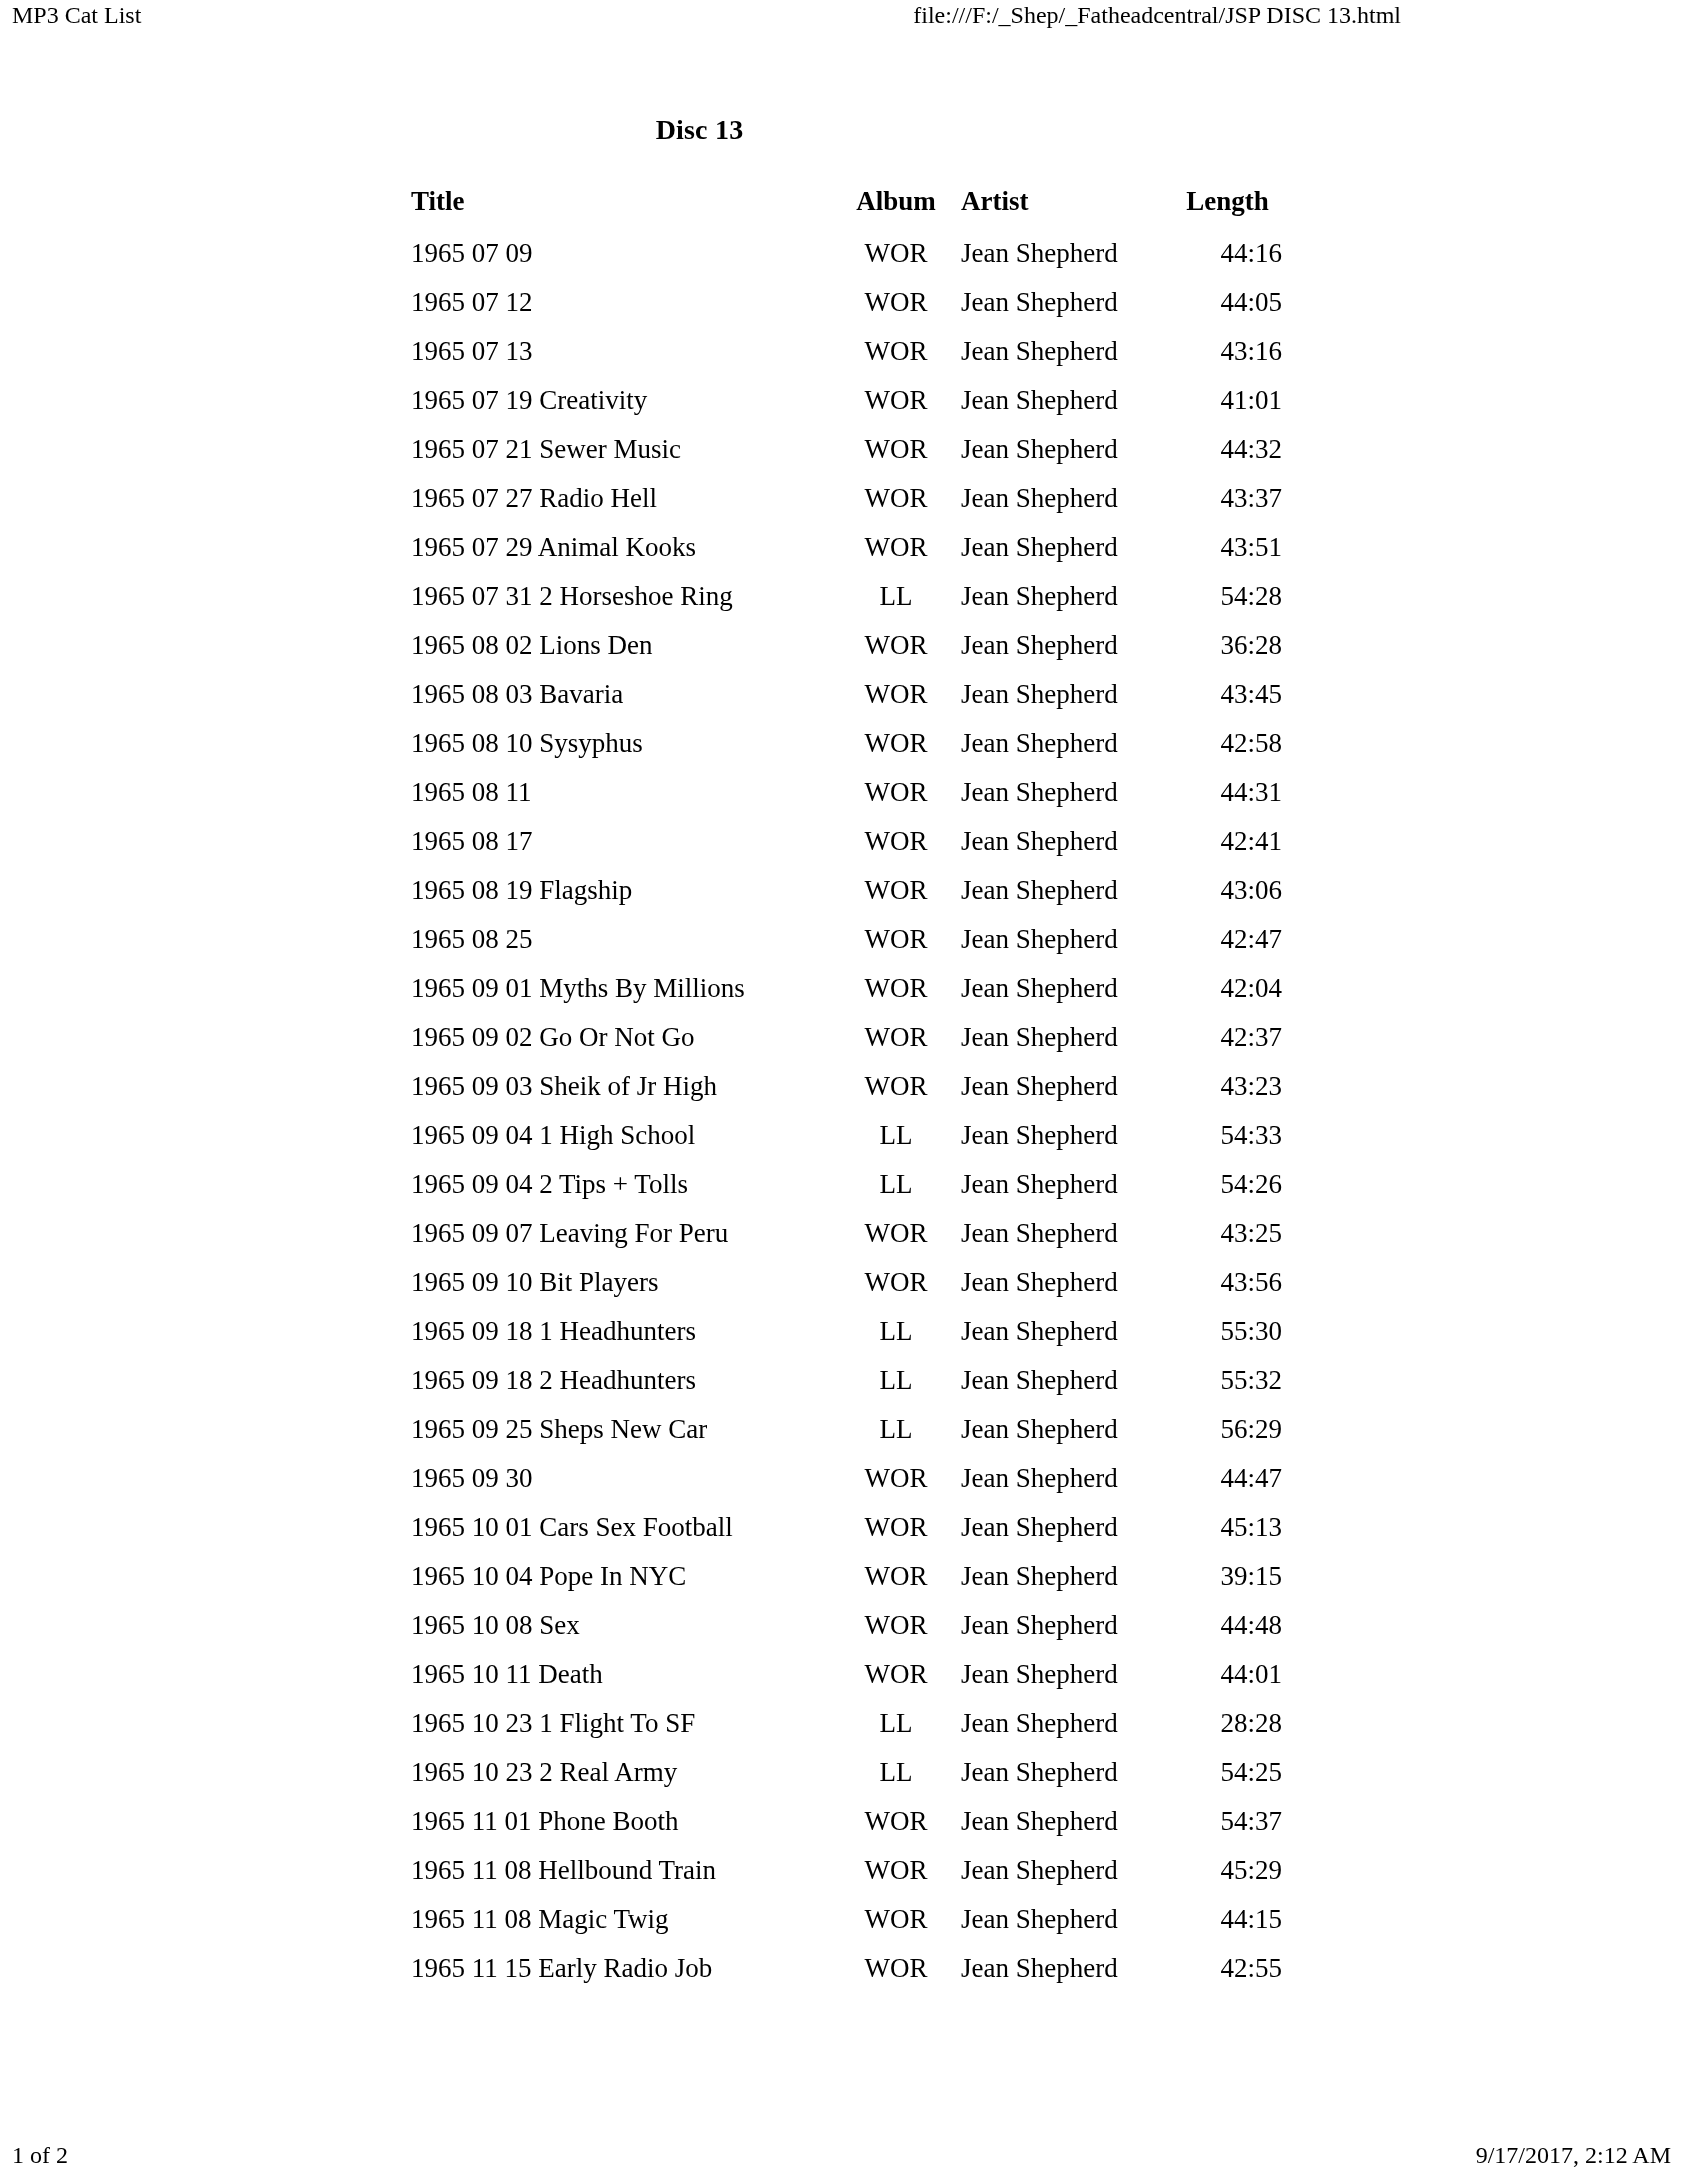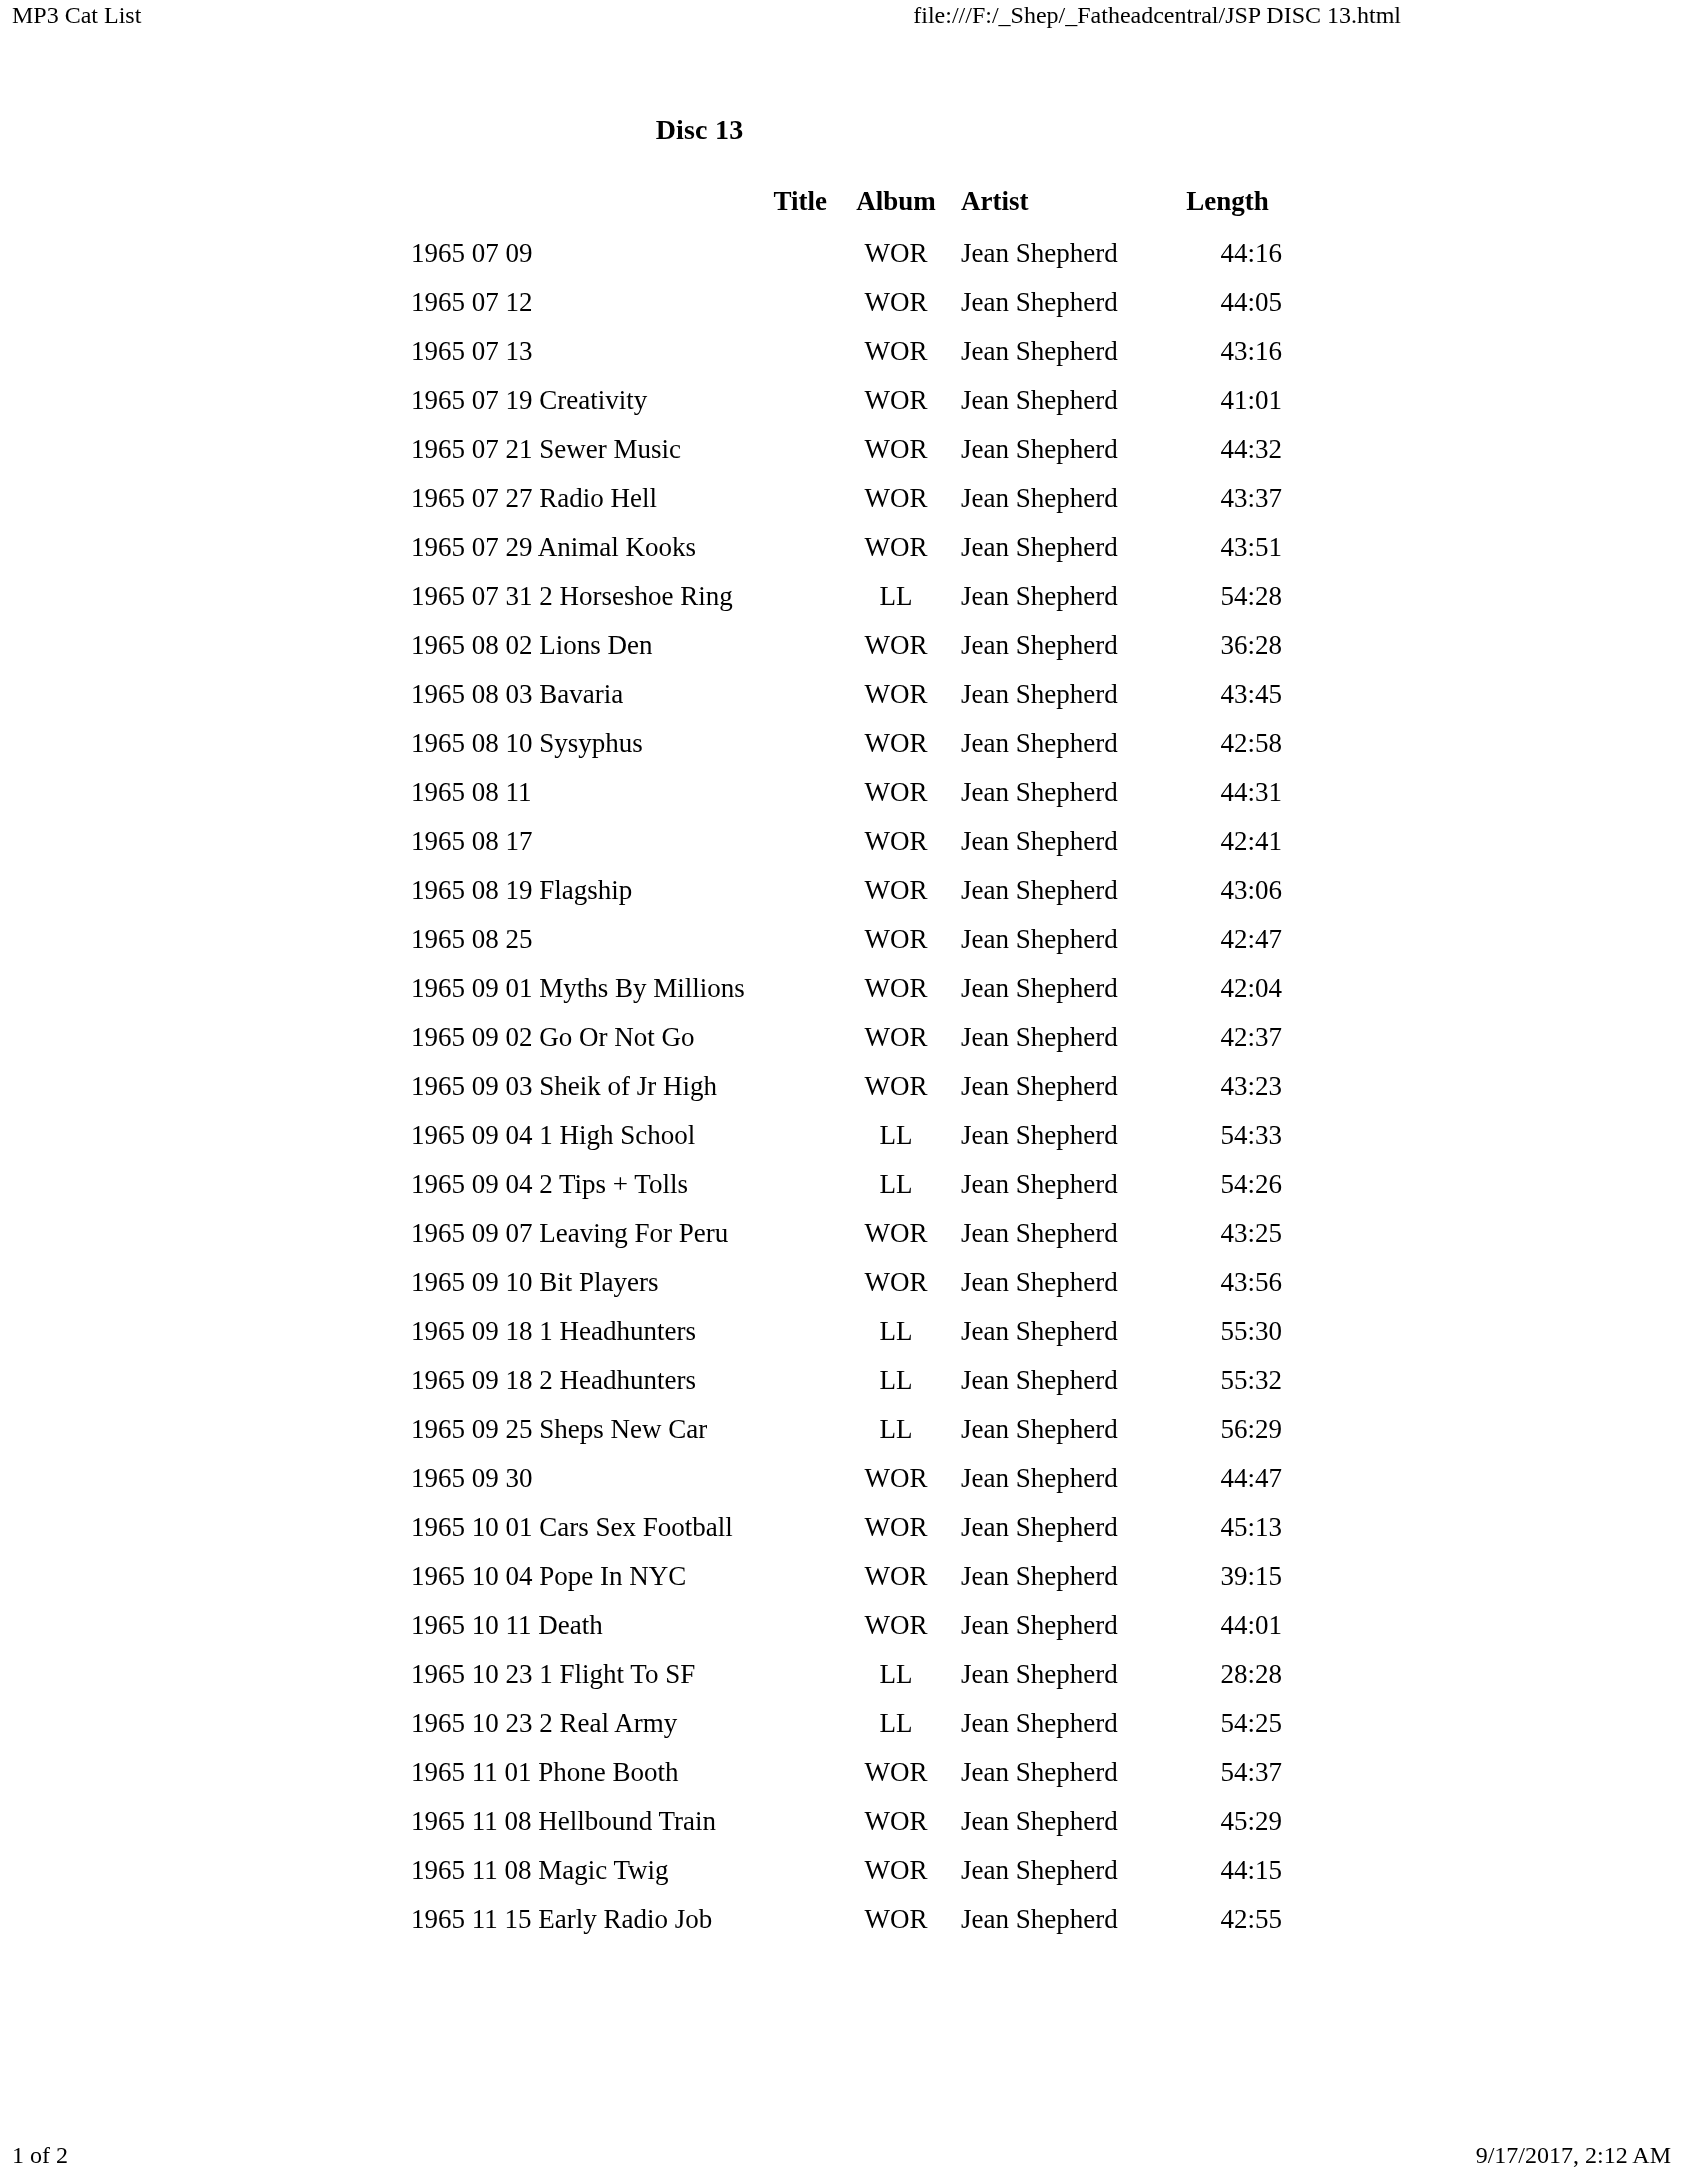--- a/index.html
+++ b/index.html
@@ -85,21 +85,21 @@
     text-align: center;
     white-space: nowrap;
   }
   .track-table td {
     padding: 0;
     height: 49px;
     vertical-align: middle;
     white-space: nowrap;
   }
 
-  th.col-title   { text-align: right; width: 416px; }
+  th.col-title   { text-align: left; width: 416px; }
   th.col-album   { text-align: center; width: 94px;  padding-left: 22px;}
   th.col-artist  { text-align: left; width: 198px; padding-left: 18px;}
   th.col-length  { text-align: center; width: 109px; padding-left: 14px;}
 
   td.cell-title  { text-align: left;  width: 416px; }
   td.cell-album  { text-align: center;  width: 94px;  padding-left: 22px; }
   td.cell-artist { text-align: left;  width: 198px; padding-left: 18px; }
   td.cell-length { text-align: right; width: 109px; padding-left: 14px; }
 </style>
 </head>
@@ -286,20 +286,26 @@
           <td class="cell-artist">Jean Shepherd</td>
           <td class="cell-length">45:13</td>
         </tr>
         <tr>
           <td class="cell-title">1965 10 04 Pope In NYC</td>
           <td class="cell-album">WOR</td>
           <td class="cell-artist">Jean Shepherd</td>
           <td class="cell-length">39:15</td>
         </tr>
         <tr>
+          <td class="cell-title">1965 10 08 Sex</td>
+          <td class="cell-album">WOR</td>
+          <td class="cell-artist">Jean Shepherd</td>
+          <td class="cell-length">44:48</td>
+        </tr>
+        <tr>
           <td class="cell-title">1965 10 11 Death</td>
           <td class="cell-album">WOR</td>
           <td class="cell-artist">Jean Shepherd</td>
           <td class="cell-length">44:01</td>
         </tr>
         <tr>
           <td class="cell-title">1965 10 23 1 Flight To SF</td>
           <td class="cell-album">LL</td>
           <td class="cell-artist">Jean Shepherd</td>
           <td class="cell-length">28:28</td>

